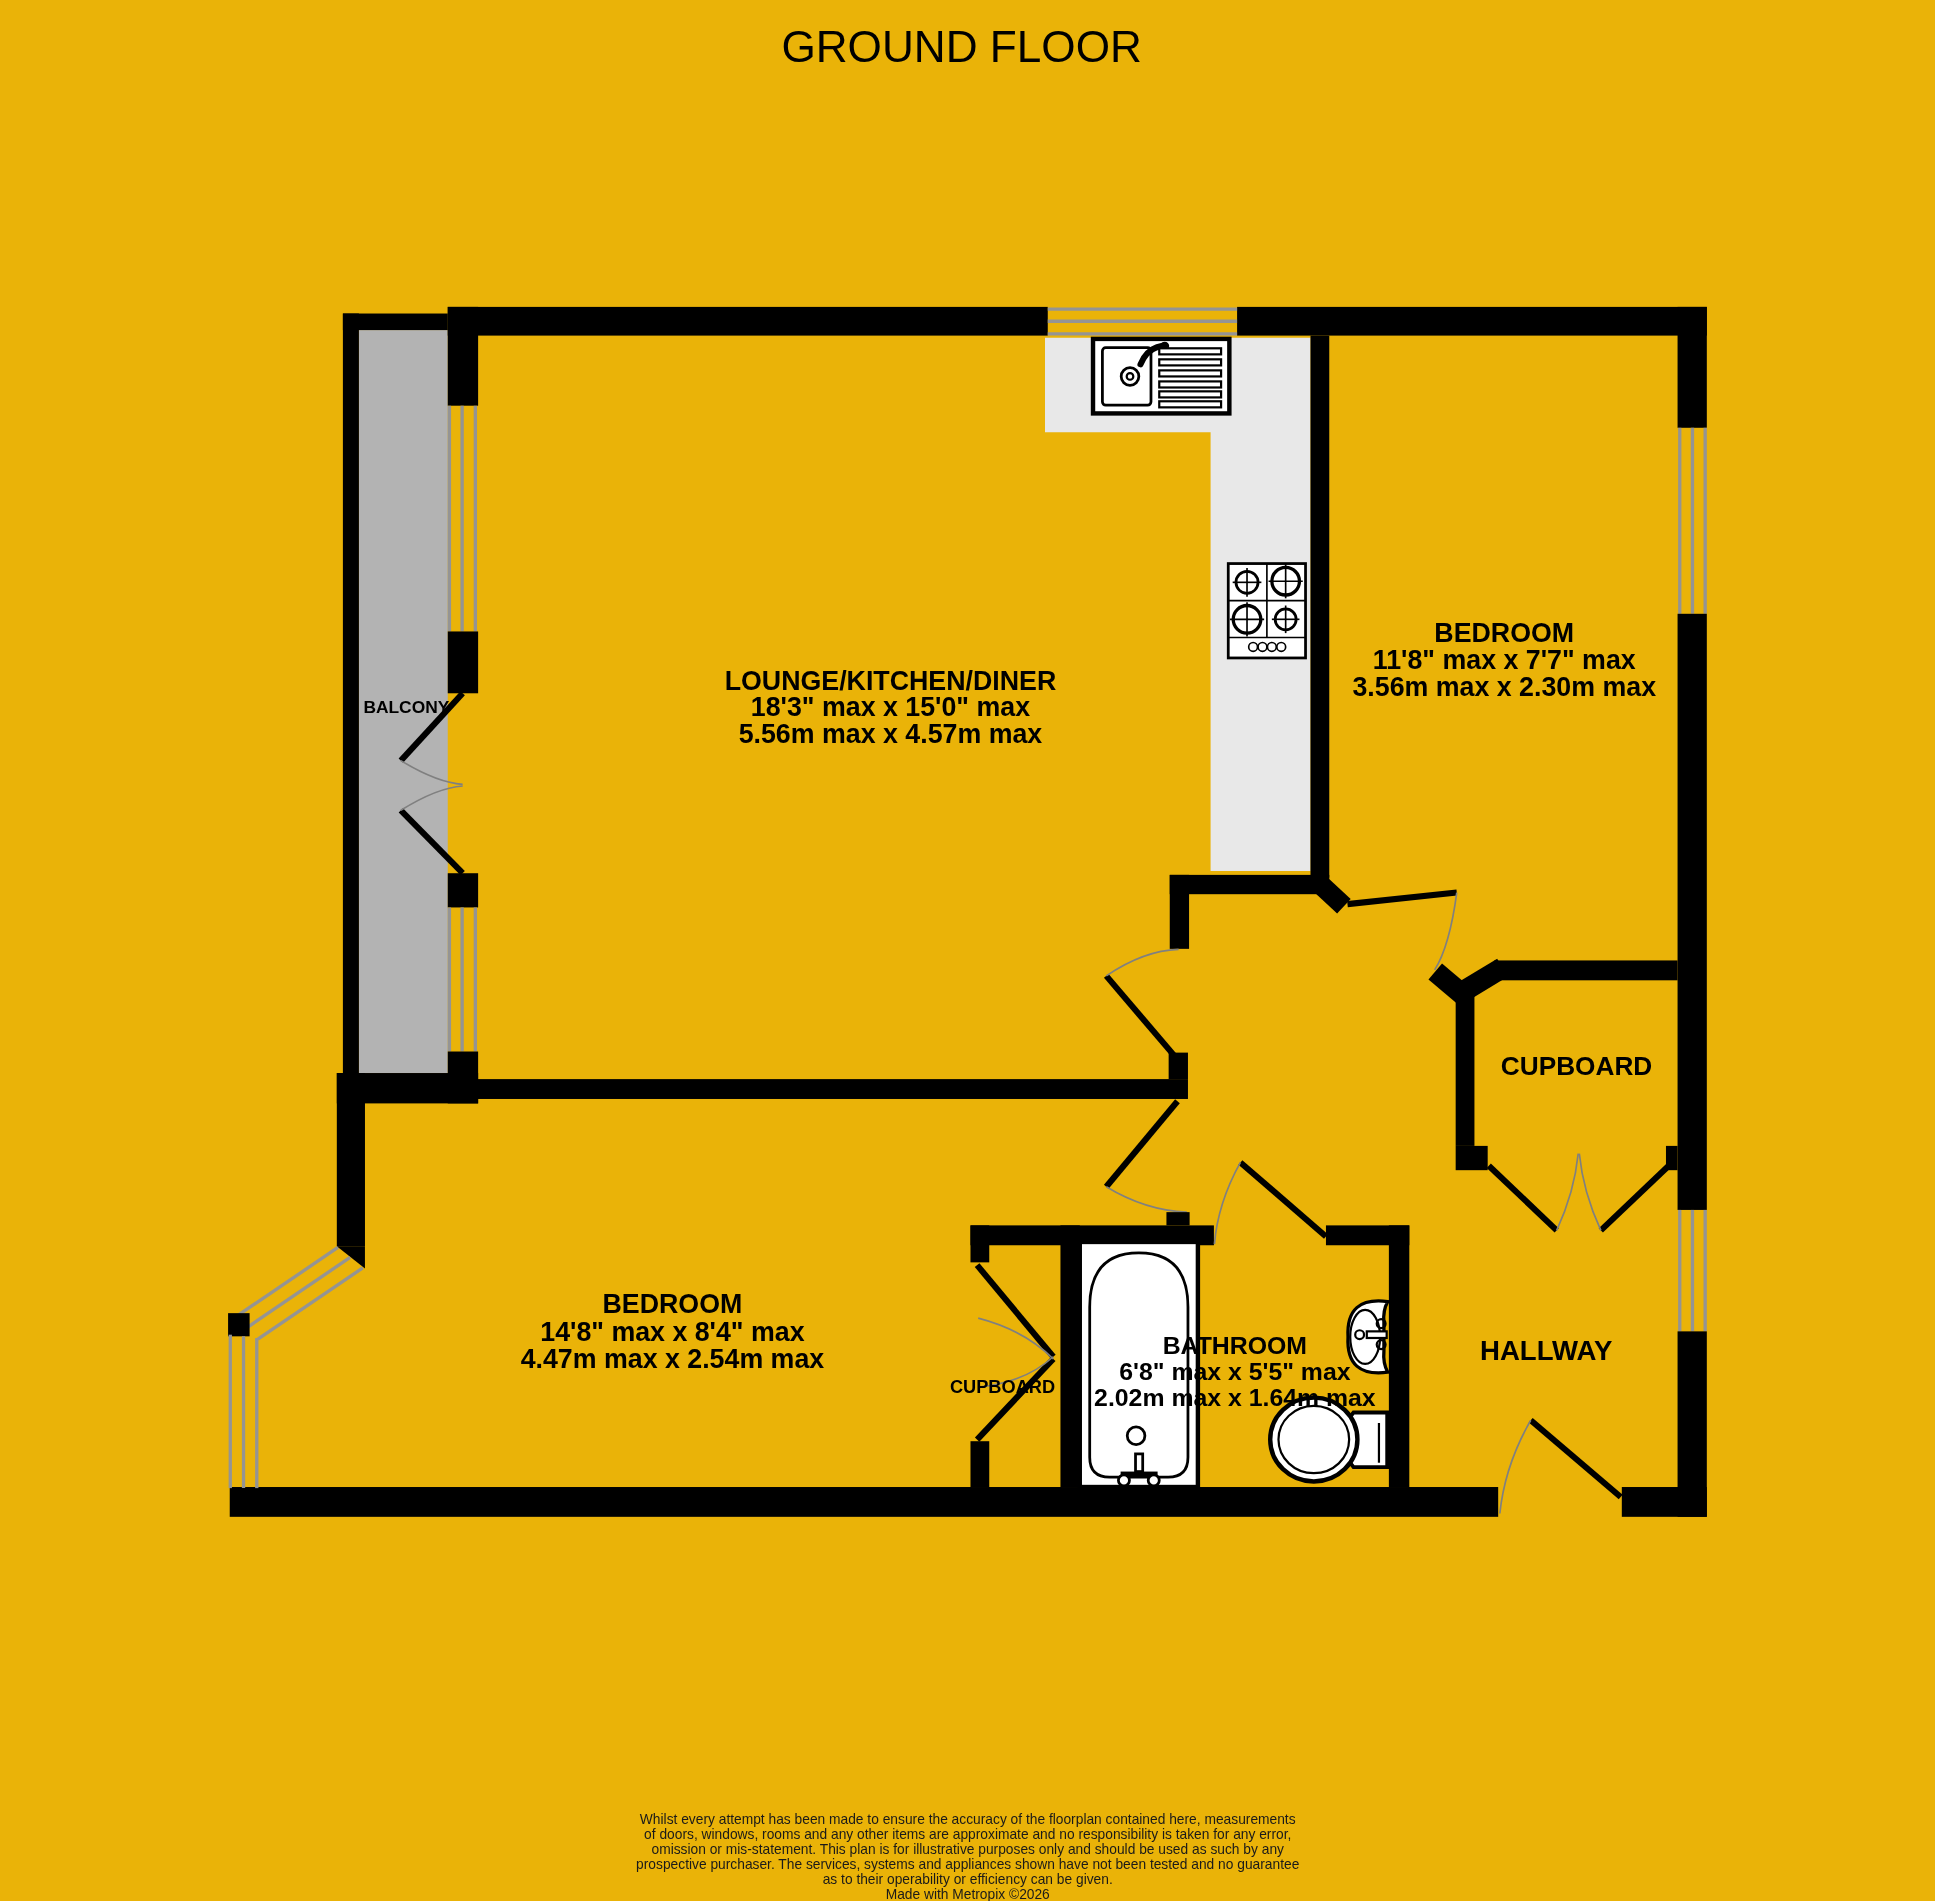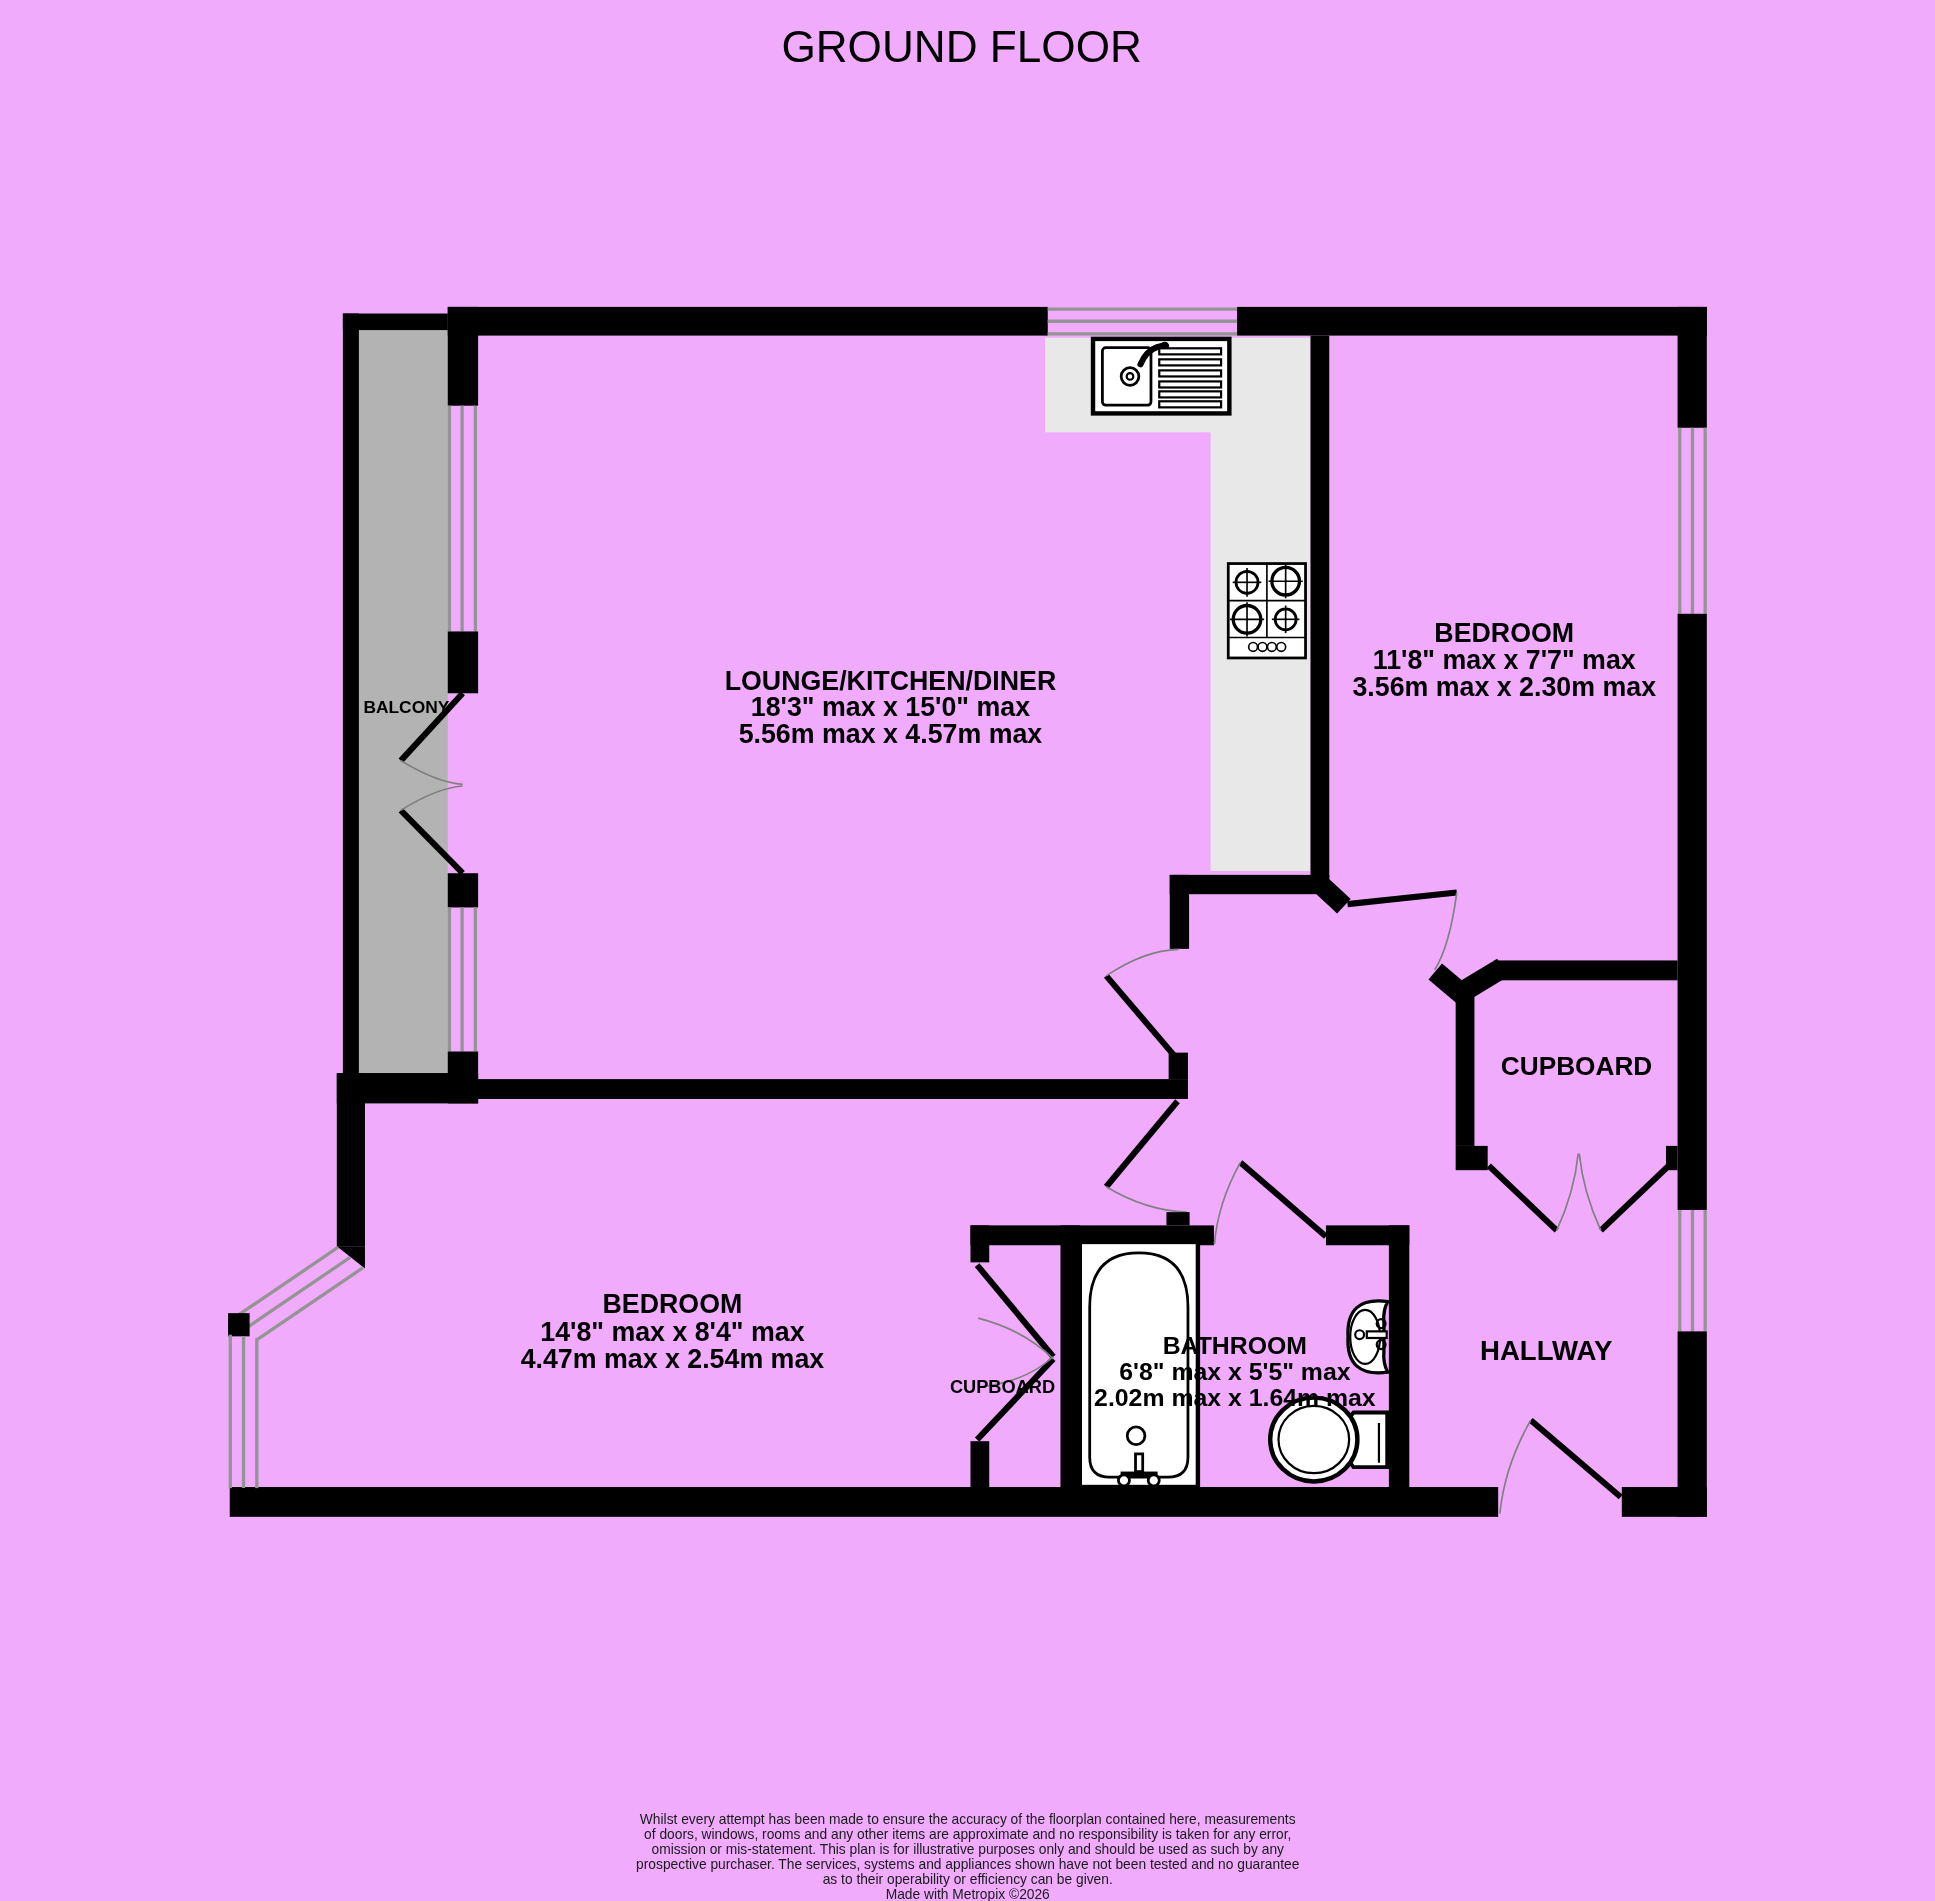--- a/index.html
+++ b/index.html
@@ -1,16 +1,16 @@
 <!DOCTYPE html>
 <html style="font-size:8.8px"><head>
 <meta charset="utf-8">
 <style>
   html,body{margin:0;padding:0;background:#ffffff;}
-  .page{position:relative;width:1936px;height:1901px;background:#f0abfc;overflow:hidden;}
+  .page{position:relative;width:1936px;height:1901px;background:#eab308;overflow:hidden;}
   svg{position:absolute;left:0;top:0;}
   text{font-family:"Liberation Sans", sans-serif;}
   .room{font-weight:bold;font-size:48.5px;fill:#000000;}
   .small{font-weight:bold;font-size:33px;fill:#000000;}
   .balc{font-weight:bold;font-size:31.5px;fill:#000000;}
   .disc{font-size:25px;fill:#1a1a1a;}
   .title{font-size:80px;fill:#000000;}
 </style>
 </head>
 <body>

